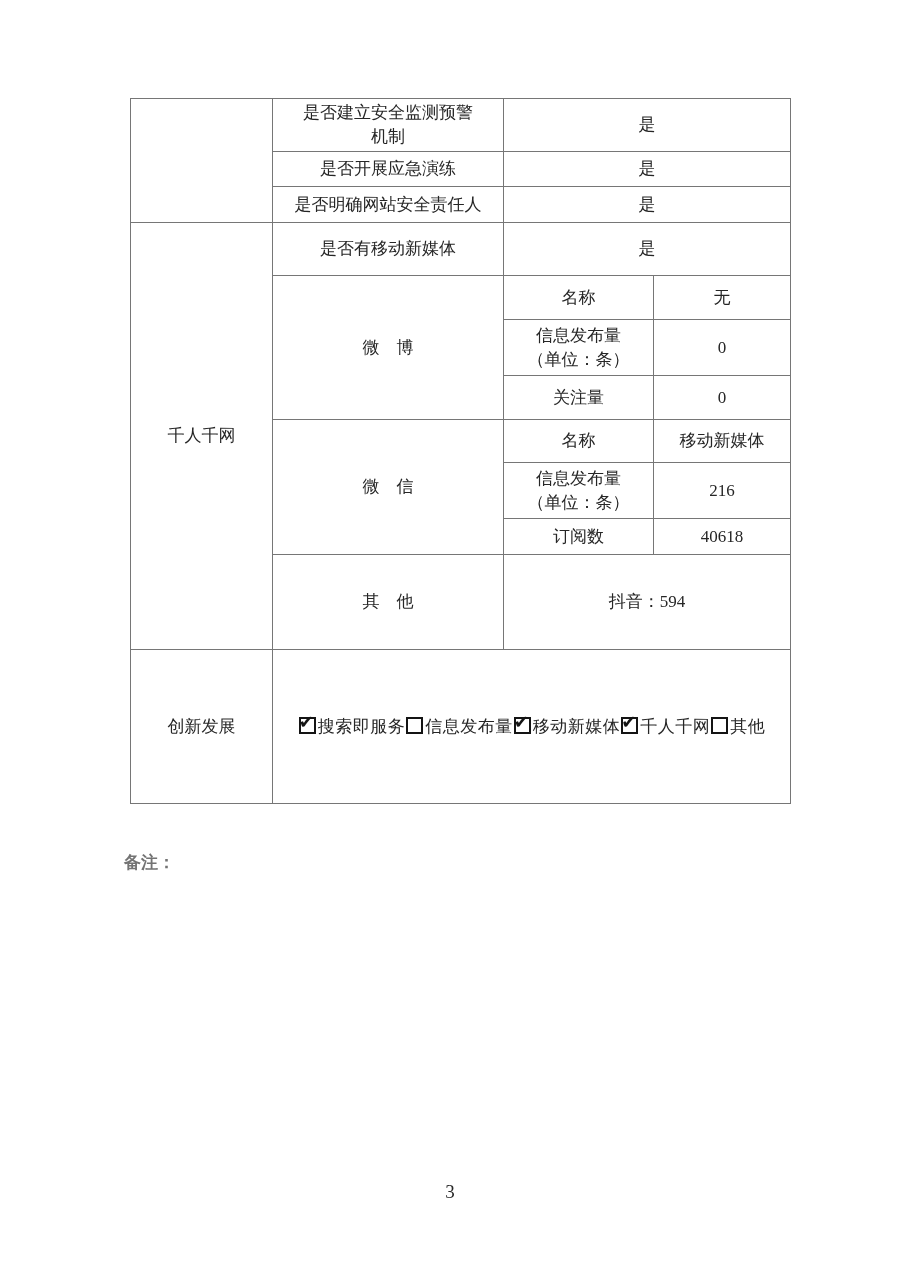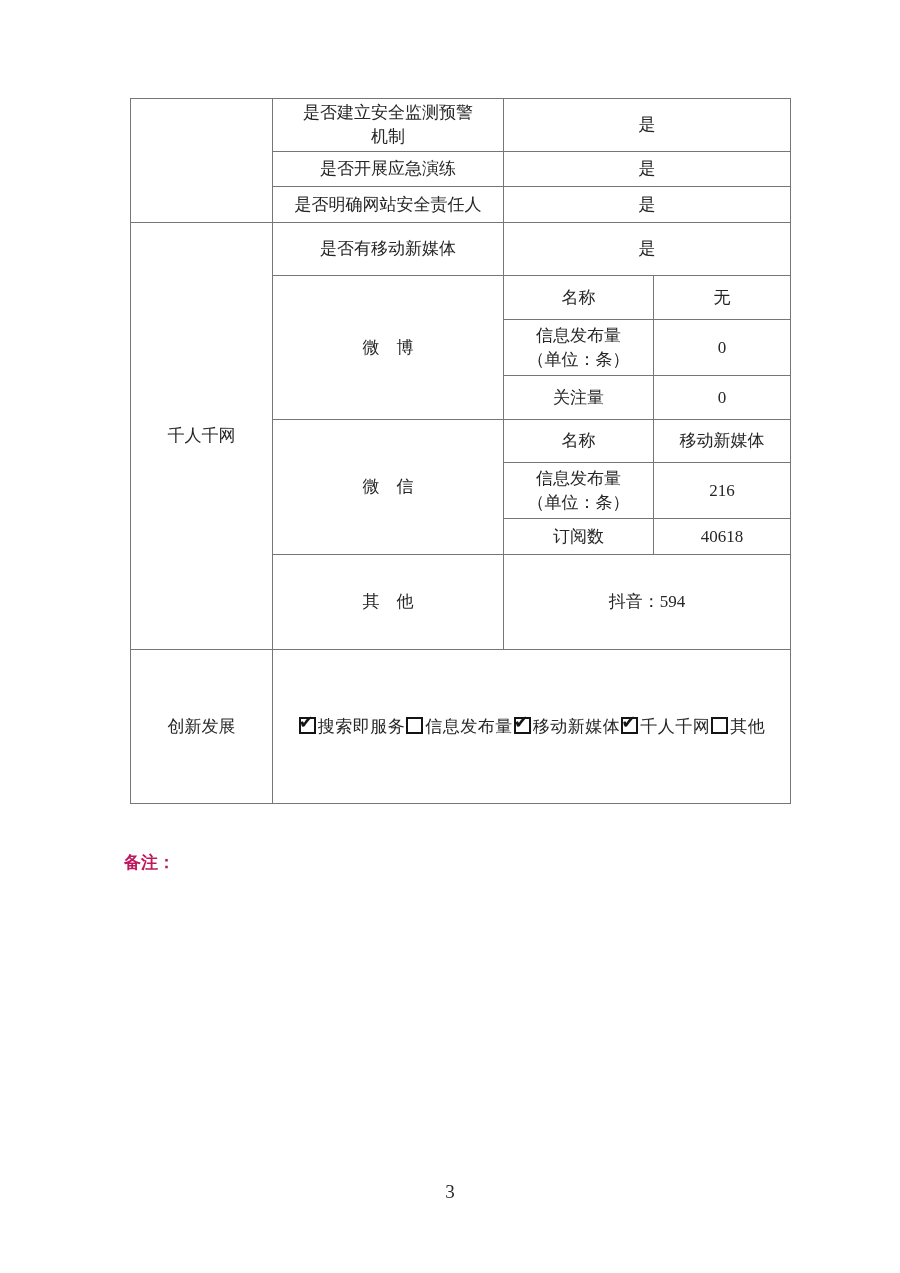--- a/index.html
+++ b/index.html
@@ -20,21 +20,21 @@
     font-size:17px;line-height:24px;
     padding:0;overflow:hidden;
   }
   .col1{width:142px;}
   .col2{width:231px;}
   .col3{width:150px;}
   .col4{width:137px;}
   .two-line div{line-height:24px;}
   .notes{
     position:absolute;left:124px;top:851px;
-    font-size:17px;font-weight:bold;color:#be185d;
+    font-size:17px;font-weight:bold;color:#737373;
   }
   .page-number{
     position:absolute;left:0;right:0;top:1181px;
     text-align:center;font-size:19px;color:#2a2a2a;
   }
   .cb-row{font-size:17px;letter-spacing:0.5px;white-space:nowrap;}
   .opt{display:inline-block;}
   .cb{
     display:inline-block;width:13px;height:13px;
     border:2px solid #141414;background:#fff;

